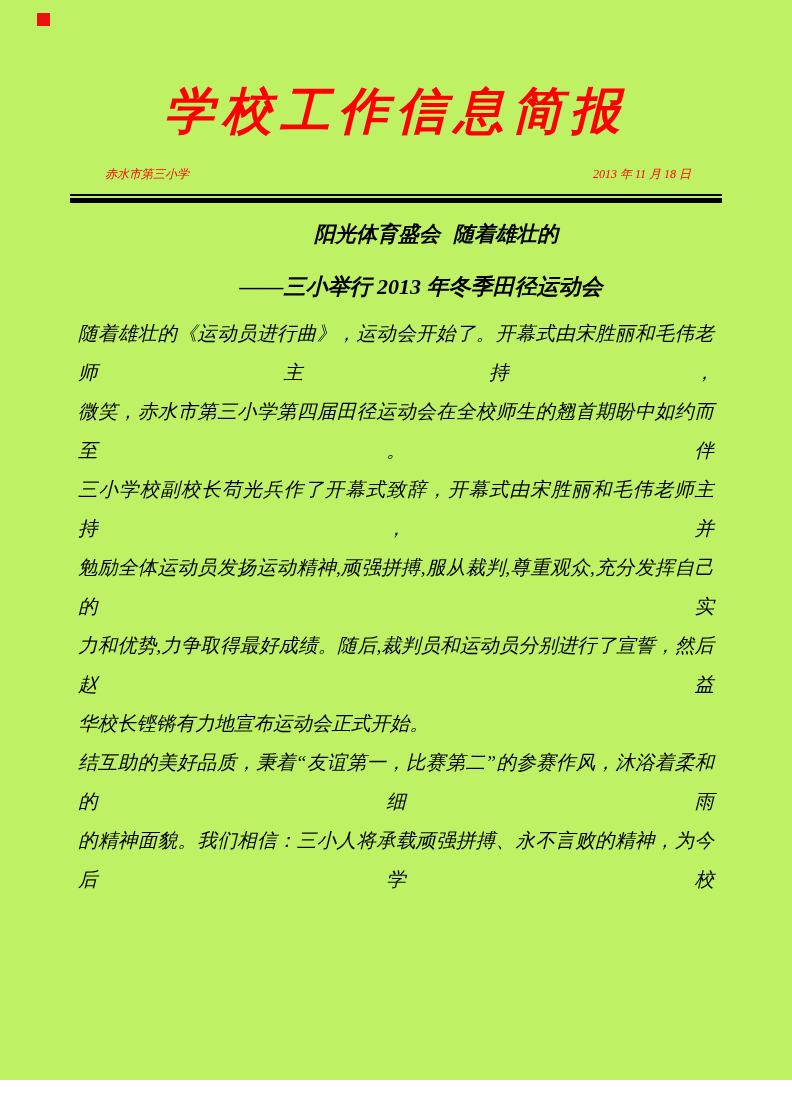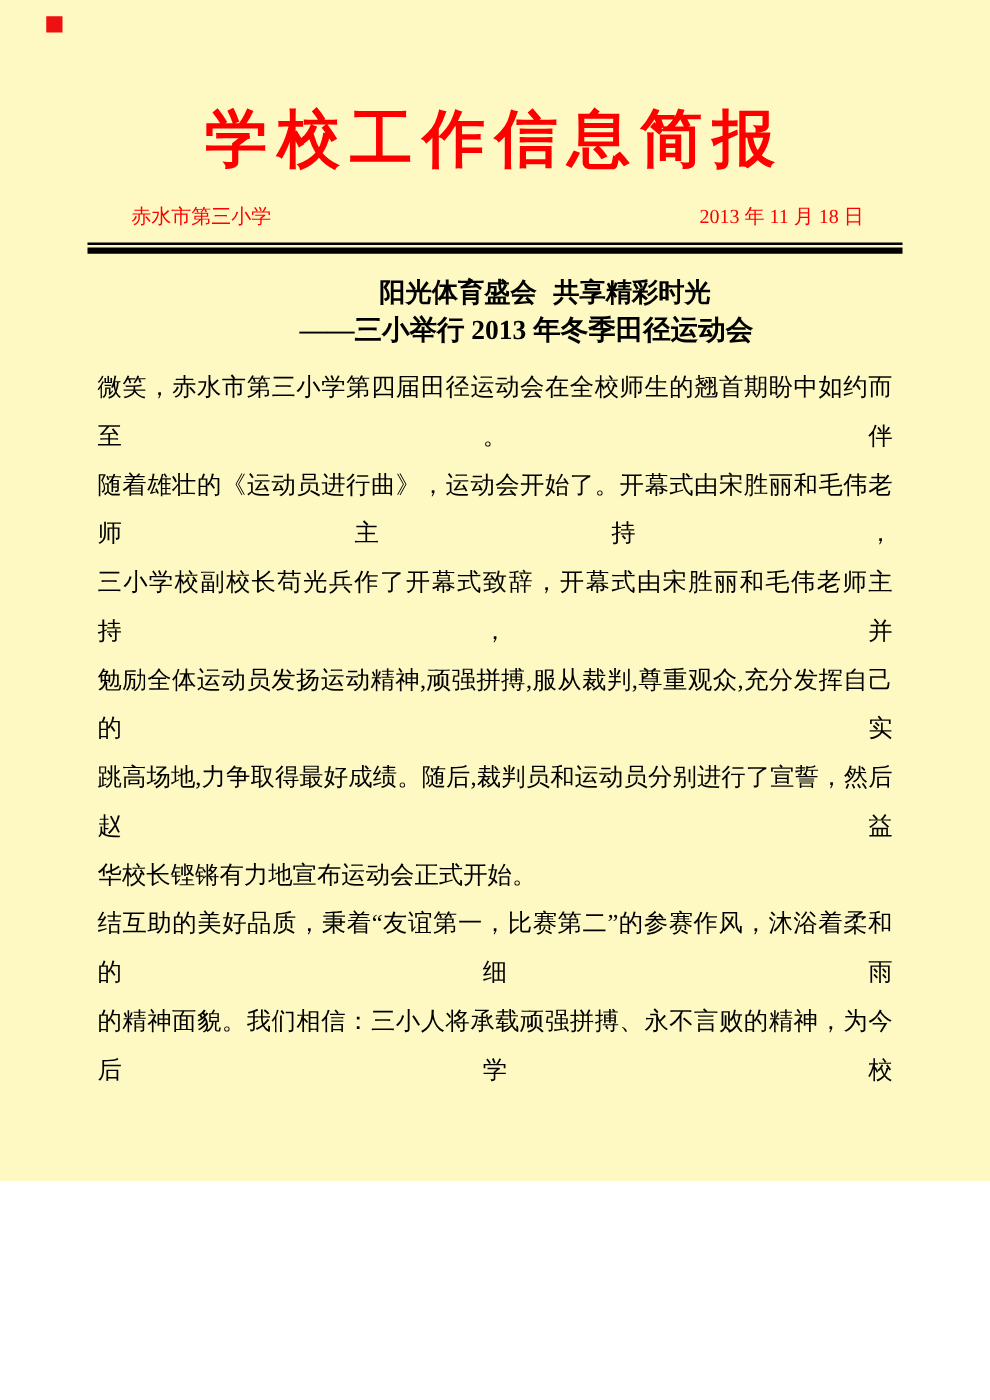--- a/index.html
+++ b/index.html
@@ -3,25 +3,26 @@
 <meta charset="utf-8">
 <style>
   html, body {
     margin: 0;
     padding: 0;
     background: #ffffff;
   }
   .page {
     position: relative;
     width: 792px;
-    height: 945px;
-    background: #fef9c3;
+    height: 1080px;
+    background: #bef264;
     overflow: hidden;
     font-family: "Liberation Serif", "DejaVu Serif", serif;
     color: #000000;
+    font-style: italic;
   }
   .red-marker {
     position: absolute;
     left: 37px;
     top: 13px;
     width: 13px;
     height: 13px;
     background: #ee1111;
   }
   .masthead-title {
@@ -36,21 +37,21 @@
     letter-spacing: 8px;
     white-space: nowrap;
   }
   .info-row {
     width: 636px;
     margin: 26px auto 0 auto;
     display: flex;
     justify-content: space-between;
     align-items: baseline;
     color: #ff0000;
-    font-size: 16px;
+    font-size: 12px;
     line-height: 20px;
   }
   .info-row .school {
     padding-left: 27px;
   }
   .info-row .date {
     padding-right: 23px;
   }
   .rule {
     width: 652px;
@@ -64,21 +65,21 @@
     margin-top: 18px;
     padding-left: 80px;
     text-align: center;
     font-weight: bold;
     font-size: 21px;
     line-height: 26px;
     word-spacing: 8px;
     white-space: nowrap;
   }
   .article-subtitle {
-    margin-top: 3px;
+    margin-top: 26px;
     padding-left: 50px;
     text-align: center;
     font-weight: bold;
     font-size: 22px;
     line-height: 28px;
     white-space: nowrap;
   }
   .body {
     width: 636px;
     margin: 13px auto 0 auto;
@@ -107,29 +108,29 @@
     <span class="date">2013 年 11 月 18 日</span>
   </div>
 
   <div class="rule">
     <div class="rule-thin"></div>
     <div class="rule-gap"></div>
     <div class="rule-thick"></div>
   </div>
 
   <div>
-    <div class="article-title">阳光体育盛会 共享精彩时光</div>
+    <div class="article-title">阳光体育盛会 随着雄壮的</div>
     <div class="article-subtitle">——三小举行 2013 年冬季田径运动会</div>
 
     <div class="body">
+      <div class="line">随着雄壮的《运动员进行曲》，运动会开始了。开幕式由宋胜丽和毛伟老师主持，</div>
       <div class="line">微笑，赤水市第三小学第四届田径运动会在全校师生的翘首期盼中如约而至。伴</div>
-      <div class="line">随着雄壮的《运动员进行曲》，运动会开始了。开幕式由宋胜丽和毛伟老师主持，</div>
       <div class="line">三小学校副校长苟光兵作了开幕式致辞，开幕式由宋胜丽和毛伟老师主持，并</div>
       <div class="line">勉励全体运动员发扬运动精神,顽强拼搏,服从裁判,尊重观众,充分发挥自己的实</div>
-      <div class="line">跳高场地,力争取得最好成绩。随后,裁判员和运动员分别进行了宣誓，然后赵益</div>
+      <div class="line">力和优势,力争取得最好成绩。随后,裁判员和运动员分别进行了宣誓，然后赵益</div>
       <div class="line end">华校长铿锵有力地宣布运动会正式开始。</div>
 
       <div class="line">结互助的美好品质，秉着“友谊第一，比赛第二”的参赛作风，沐浴着柔和的细雨</div>
       <div class="line">的精神面貌。我们相信：三小人将承载顽强拼搏、永不言败的精神，为今后学校</div>
 
     </div>
   </div>
 
 </div>
 

